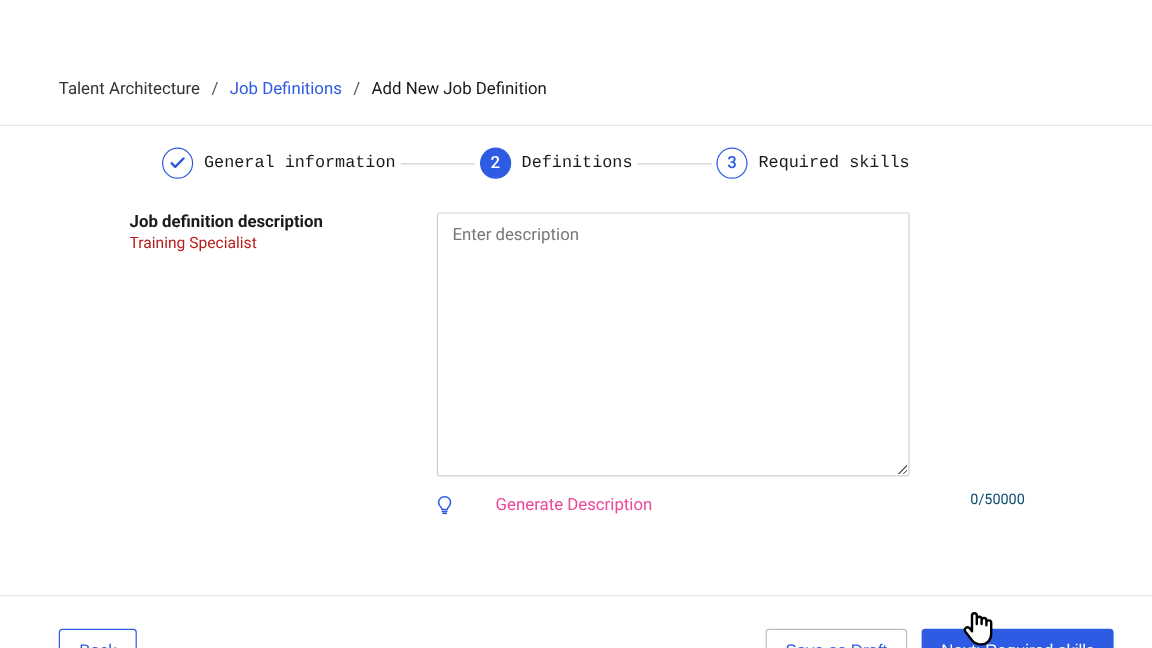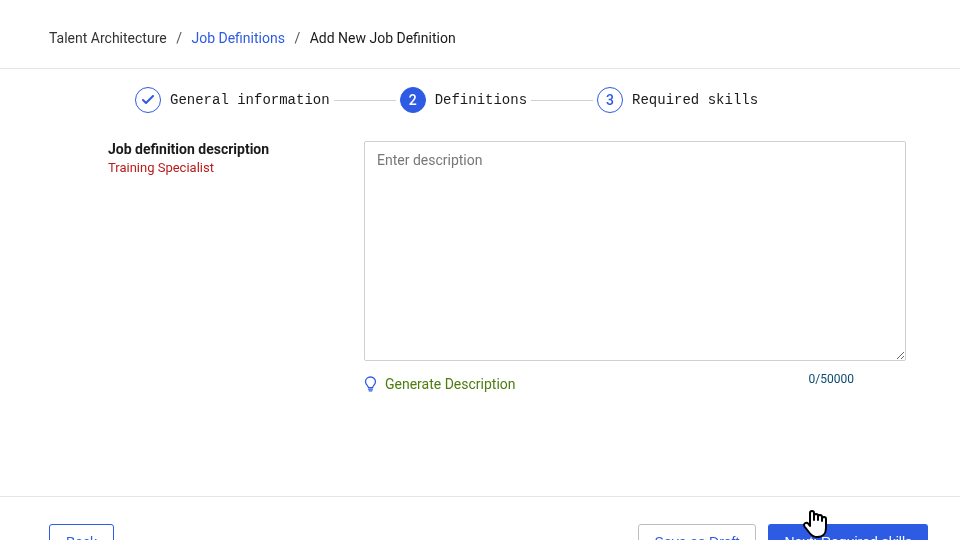--- a/index.html
+++ b/index.html
@@ -10,20 +10,21 @@
       background: #fff;
       width: 960px;
       height: 540px;
       overflow: hidden;
       position: relative;
     }
     .breadcrumb {
       padding: 30px 0 22px 49px;
       font-size: 14px;
       border-bottom: 1px solid #e5e5e5;
+      margin-top: 36px;
     }
     .breadcrumb span.sep { margin: 0 6px; color: #555; }
     .breadcrumb .crumb-plain { color: #333; }
     .breadcrumb .crumb-link { color: #2d5be3; }
     .breadcrumb .crumb-current { color: #1a1a1a; }
 
     .stepper {
       display: flex;
       align-items: center;
       margin-top: 18px;
@@ -89,21 +90,21 @@
     .section-sub {
       font-size: 13px;
       color: #b91c1c;
       margin-top: 3px;
     }
     .right-col {
       flex: 1;
       max-width: 494px;
     }
     textarea.desc-input {
-      width: 542px;
+      width: 394px;
       height: 220px;
       border: 1px solid #d0d0d0;
       border-radius: 2px;
       padding: 10px 12px;
       font-family: inherit;
       font-size: 14px;
       color: #1a1a1a;
       resize: both;
       outline: none;
     }
@@ -111,24 +112,25 @@
     .under-row {
       display: flex;
       justify-content: space-between;
       align-items: flex-start;
       width: 490px;
       margin-top: 8px;
     }
     .gen-link {
       display: flex;
       align-items: center;
-      color: #4d7c0f;
+      color: #ec4899;
       font-size: 14px;
       cursor: pointer;
       margin-top: 4px;
+      gap: 28px;
     }
     .gen-link .bulb {
       margin-right: 8px;
       display: flex;
       align-items: center;
     }
     .counter {
       font-size: 12px;
       color: #0c4a6e;
     }

